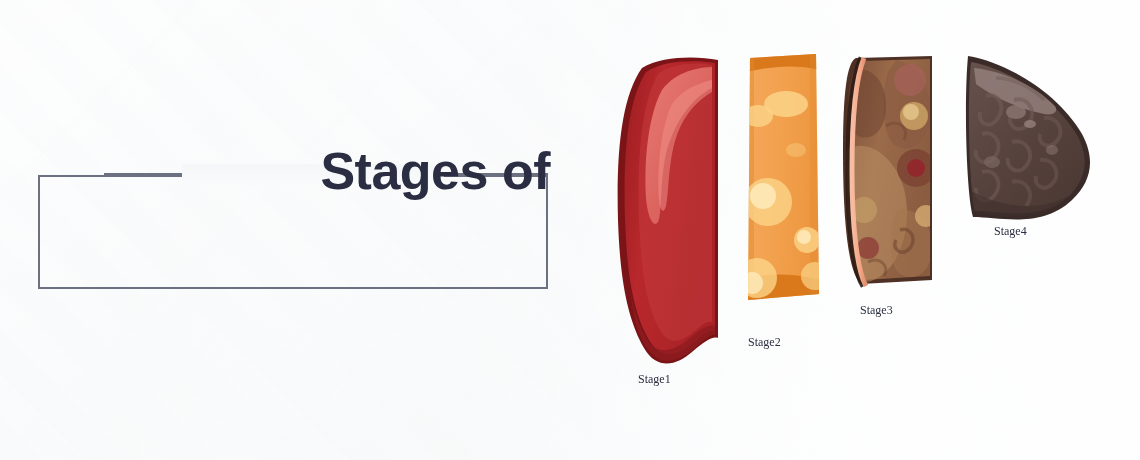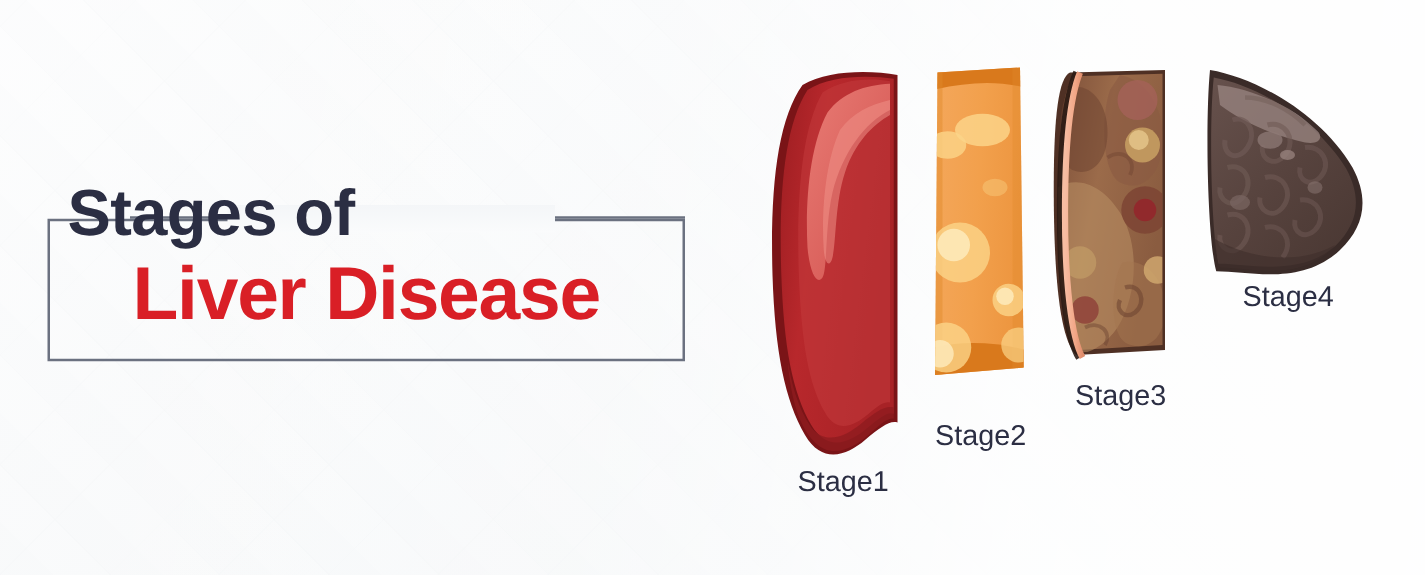--- a/index.html
+++ b/index.html
@@ -89,24 +89,24 @@
     position: absolute;
     left: 144px;
     top: 24px;
     width: 262px;
     height: 22px;
     background: linear-gradient(180deg, #f4f6f8 0%, #fafbfc 100%);
   }
 
   #title-line1 {
     position: absolute;
-    left: 16px;
+    left: 2px;
     top: 0;
     width: 510px;
-    text-align: left;
+    text-align: right;
     font-size: 52px;
     font-weight: 600;
     letter-spacing: -0.5px;
     color: #2b2e43;
     line-height: 62px;
   }
 
   #title-line2 {
     position: absolute;
     left: 0;
@@ -126,24 +126,25 @@
     left: 600px;
     top: 30px;
     width: 520px;
     height: 400px;
   }
 
   #liver-svg { display: block; }
 
   .stage-label {
     position: absolute;
-    font-size: 23px;
+    font-size: 12px;
     font-weight: 400;
     color: #2b2e43;
     white-space: nowrap;
+    font-family: Liberation Serif, serif;
   }
 
   #label-stage1 { left: 638px; top: 372px; text-align: right; }
   #label-stage2 { left: 748px; top: 335px; }
   #label-stage3 { left: 860px; top: 303px; }
   #label-stage4 { left: 994px; top: 224px; }
 </style>
 </head>
 <body>
 
@@ -155,21 +156,20 @@
 
     <div id="title-frame"></div>
 
     <div id="title-mask"></div>
 
     <div id="line-left"></div>
     <div id="line-right"></div>
 
     <div id="title-line1">Stages of</div>
 
-    <div id="title-line2">Liver Disease</div>
   </div>
 
   <div id="illustration">
     <svg id="liver-svg" width="520" height="400" viewBox="0 0 520 400" xmlns="http://www.w3.org/2000/svg">
 
       <defs>
 
         <linearGradient id="g1base" x1="0" y1="0" x2="1" y2="0.4">
           <stop offset="0%" stop-color="#9c1d21"></stop>
           <stop offset="38%" stop-color="#b8282c"></stop>

